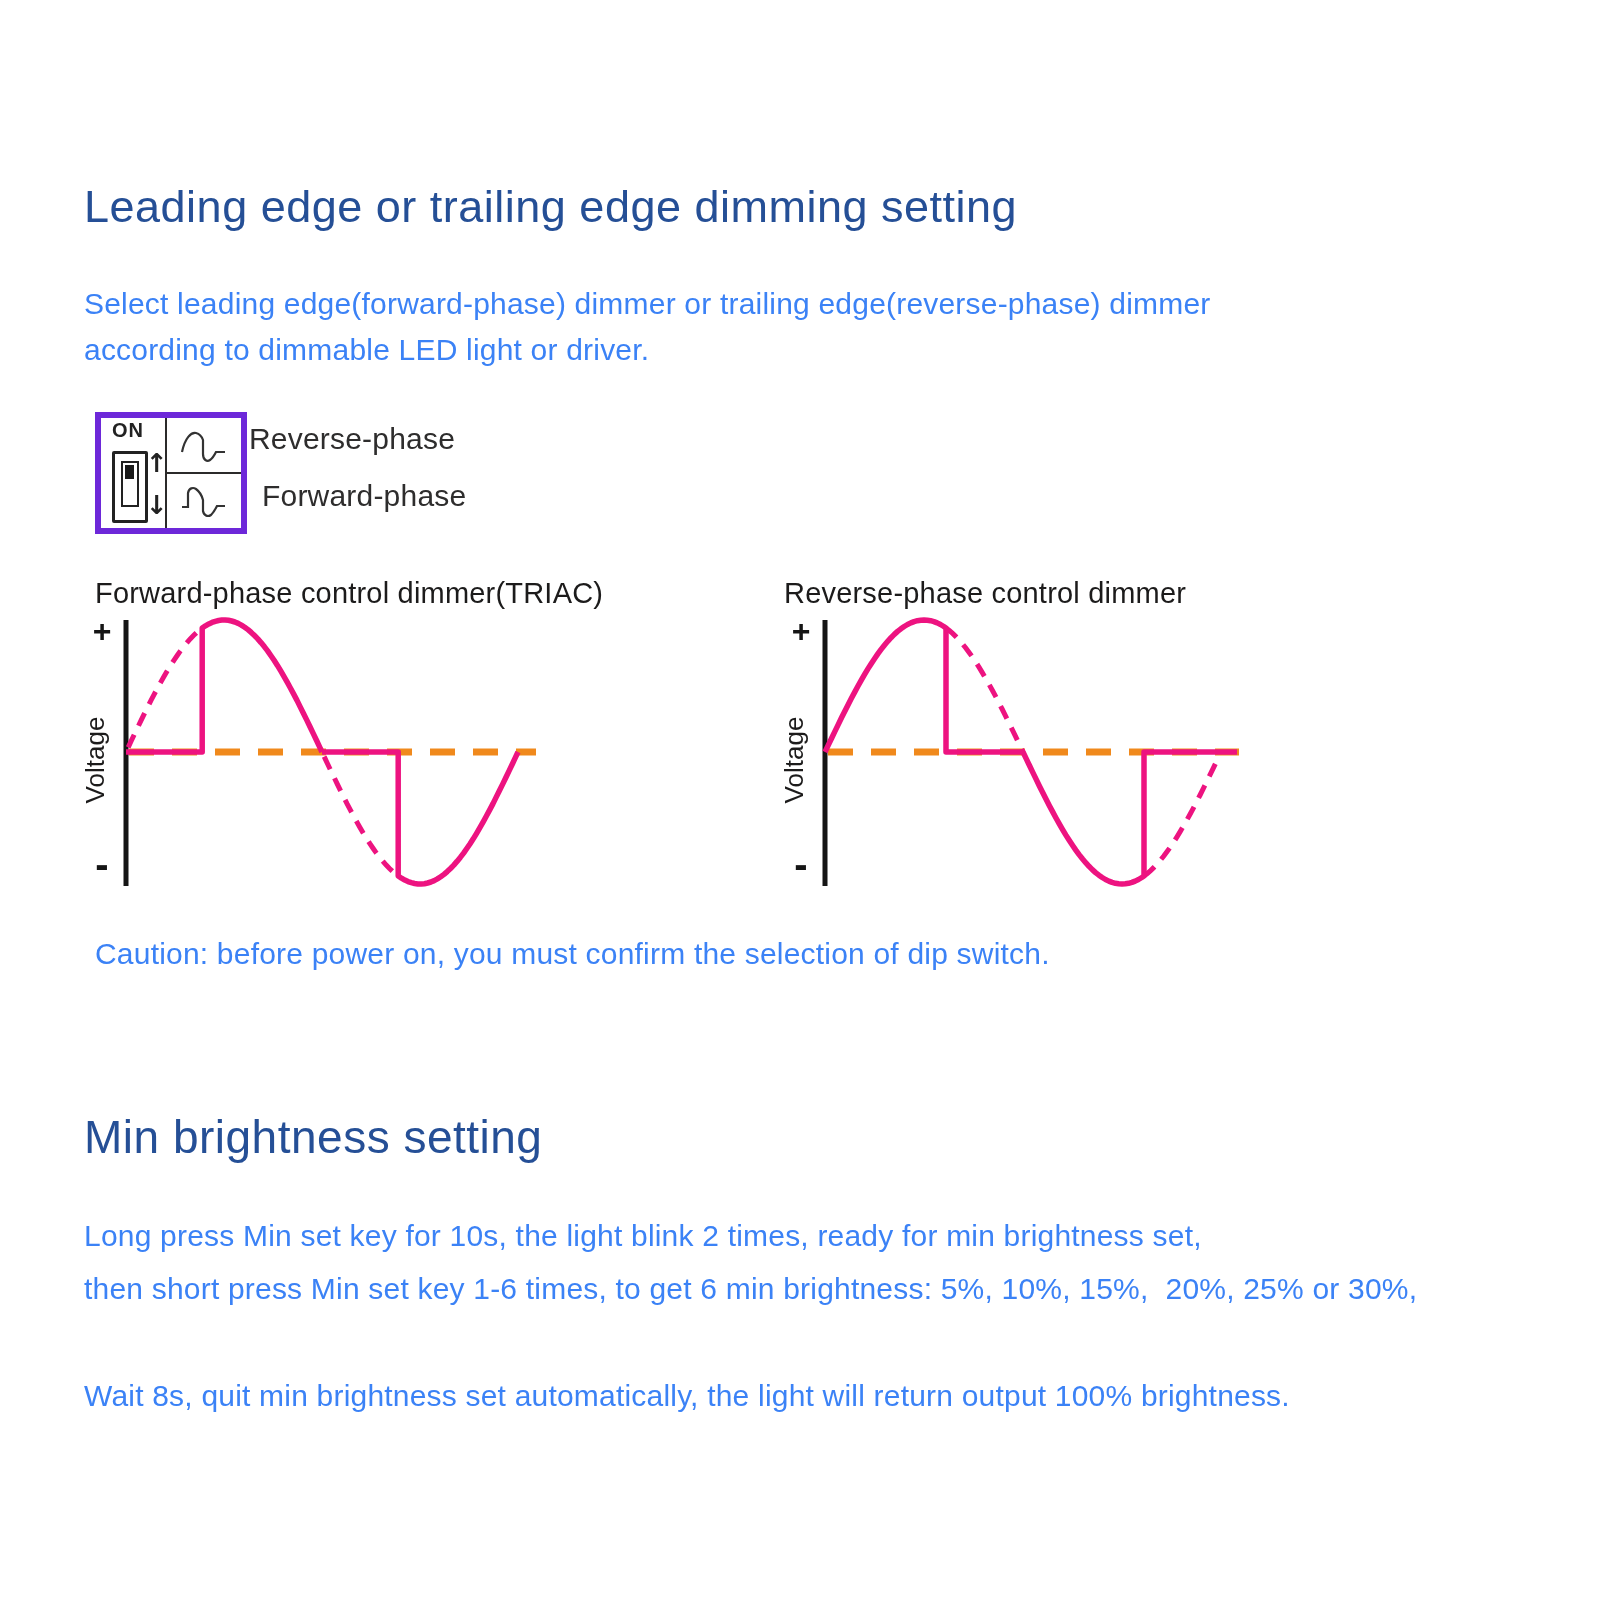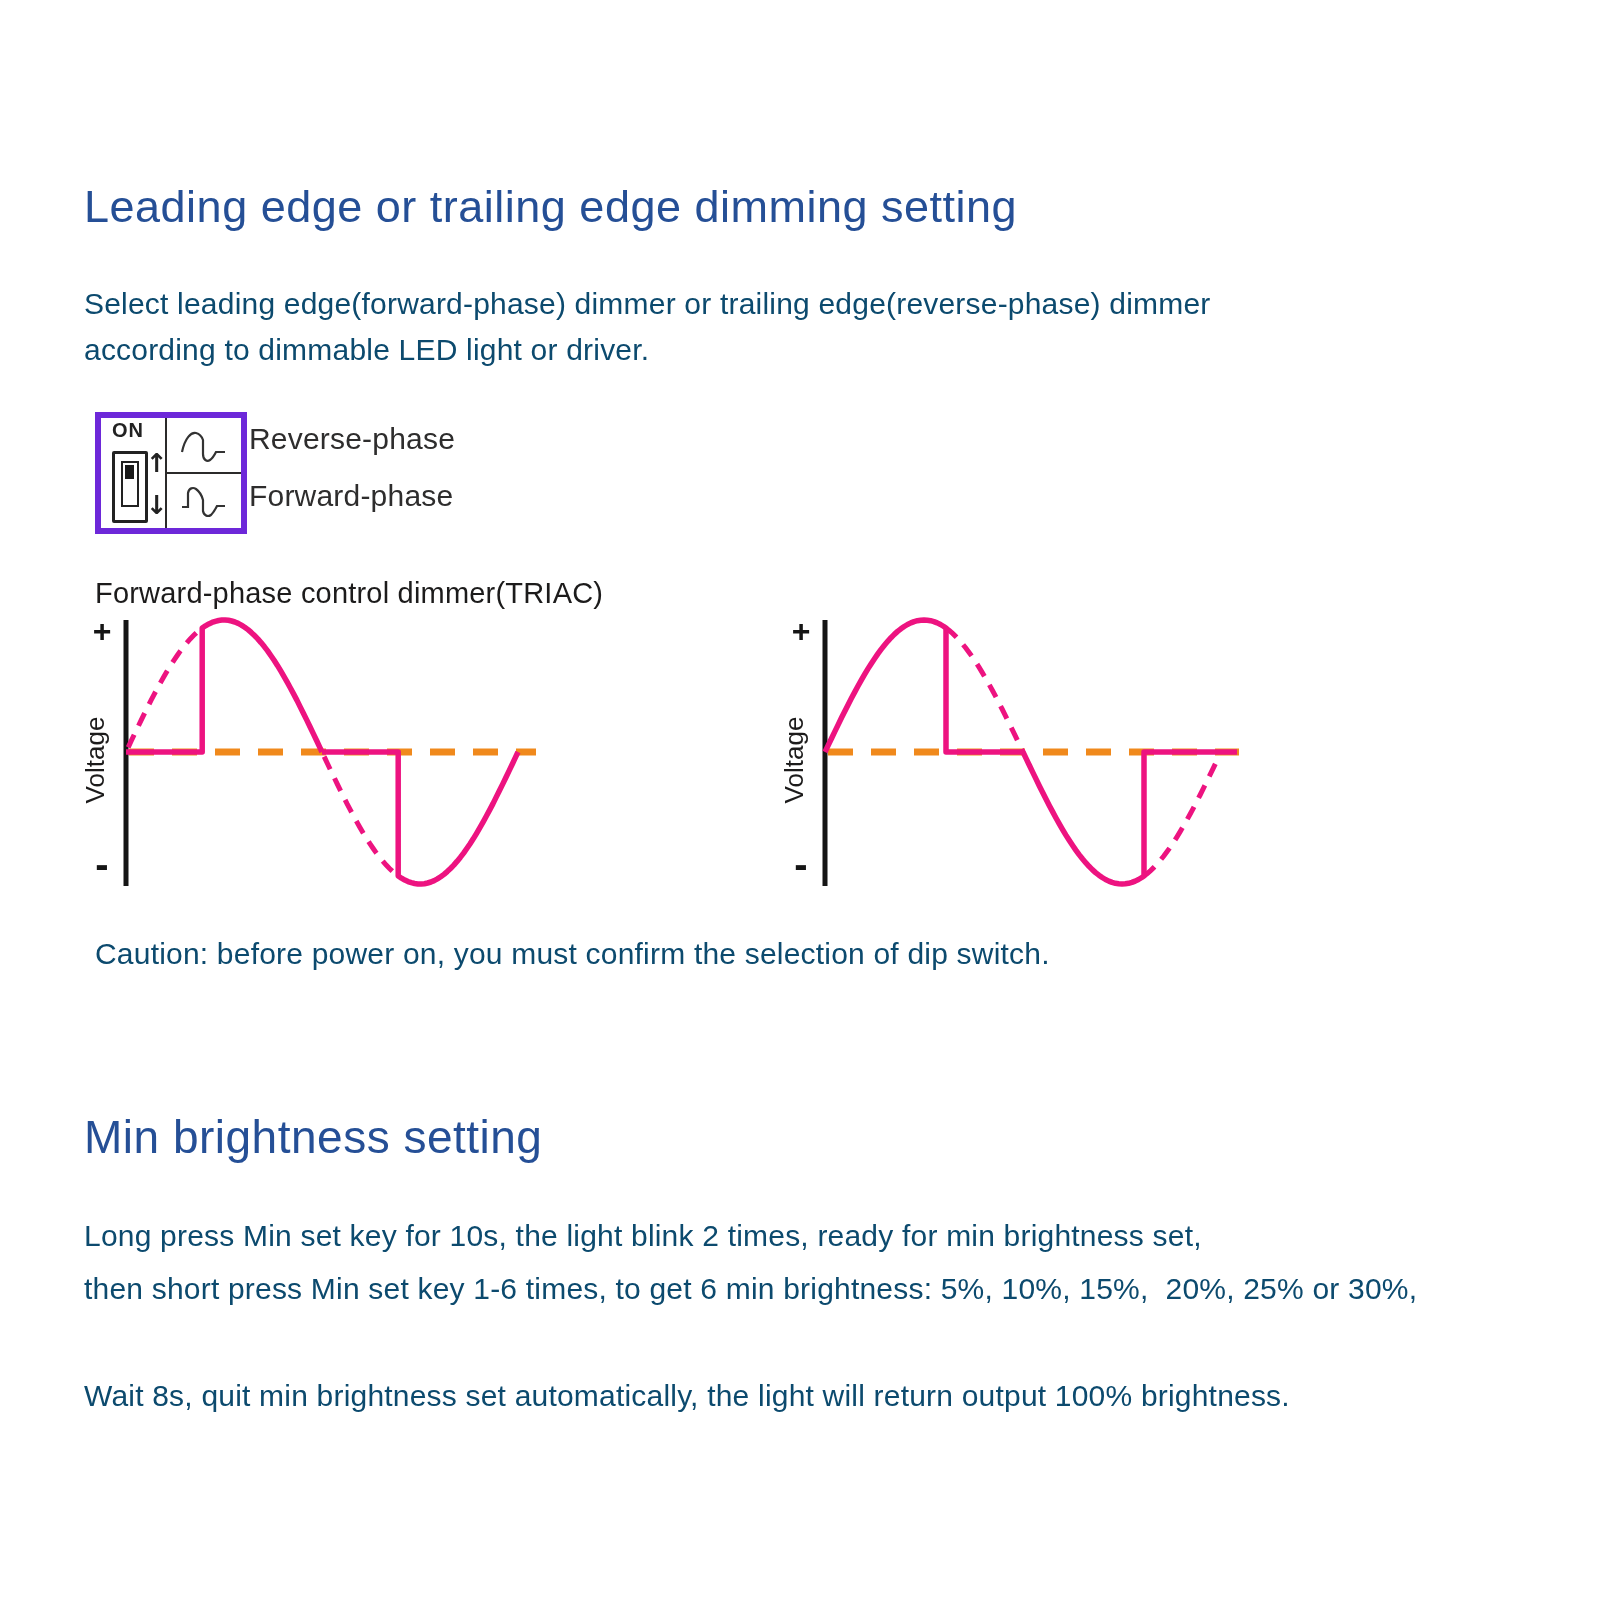--- a/index.html
+++ b/index.html
@@ -5,21 +5,21 @@
   html,body{margin:0;padding:0;background:#ffffff;}
   .page{
     position:relative;width:1600px;height:1600px;background:#ffffff;overflow:hidden;
     font-family:"Liberation Sans", sans-serif;
   }
   .abs{position:absolute;}
   .h1{
     font-size:45px;line-height:52px;color:#254f96;letter-spacing:0.5px;font-weight:400;
   }
   .body-text{
-    font-size:30px;line-height:46px;color:#0c4a6e;letter-spacing:0.2px;white-space:pre;
+    font-size:30px;line-height:46px;color:#3b82f6;letter-spacing:0.2px;white-space:pre;
   }
   .chart-title{
     font-size:29px;color:#1c1b1b;letter-spacing:0.2px;white-space:pre;margin-top:23px;
   }
   
   .ds-box{
     position:absolute;left:95px;top:412px;width:140px;height:110px;
     border:6px solid #6d28d9;background:#fff;
   }
   .ds-vdiv{position:absolute;left:64px;top:0;width:2px;height:110px;background:#2b2a2a;}
@@ -69,23 +69,24 @@
     <span class="ds-arrow" style="top:74px;">↓</span>
 
     <svg class="ds-cell-icon" style="top:7px;" width="58" height="40" viewBox="0 0 50 40">
       <path d="M3,27 C6,13 12,7 17,8 C21,9 23,12 24,15 L24,29 C24,35 28,37 31,35 C34,33 36,29 37,27 L46,27" fill="none" stroke="#333" stroke-width="2.2"></path>
     </svg>
     <svg class="ds-cell-icon" style="top:63px;" width="58" height="40" viewBox="0 0 50 40">
       <path d="M3,26 L9,26 L9,12 C10,7 14,6 17,8 C21,11 23,15 24,19 L24,30 C25,35 29,36 32,34 C35,31 37,27 38,25 L46,25" fill="none" stroke="#333" stroke-width="2.2"></path>
     </svg>
   </div>
   <span class="ds-label" style="top:422px;">Reverse-phase</span>
-  <span class="ds-label" style="top:479px;">Forward-phase</span>
+  <span class="ds-label" style="top:479px;margin-left:13px;">Forward-phase</span>
 
   <div class="abs chart-title" style="left:95px;top:554px;">Forward-phase control dimmer(TRIAC)</div>
+  <div class="abs chart-title" style="left:784px;top:554px;">Reverse-phase control dimmer</div>
 
   <svg id="chart0" class="chart-svg" style="left:80px;top:598px;" viewBox="0 0 480 300">
       <line x1="49" y1="154" x2="456" y2="154" stroke="#f0891c" stroke-width="7" stroke-dasharray="25 18"></line>
       <line x1="46" y1="22" x2="46" y2="288" stroke="#151515" stroke-width="5"></line>
       <text x="22" y="44" text-anchor="middle" font-size="32" font-weight="bold" fill="#151515">+</text>
       <text x="22" y="280" text-anchor="middle" font-size="40" font-weight="bold" fill="#151515">-</text>
       <text transform="translate(24,162) rotate(-90)" text-anchor="middle" font-size="26" fill="#1c1b1b">Voltage</text>
       <path d="M48.2,149.4L51.4,142.5L54.7,135.6L58.0,128.8L61.2,122.1L64.5,115.4L67.8,108.9L71.0,102.4L74.3,96.1L77.6,90.0L80.8,84.1L84.1,78.3L87.4,72.7L90.6,67.4L93.9,62.3L97.2,57.5L100.4,52.9L103.7,48.6L107.0,44.6L110.2,40.9L113.5,37.5L116.8,34.4L120.0,31.6L122.2,30.0" fill="none" stroke="#ed1380" stroke-width="5" stroke-dasharray="14 10"></path>
       <path d="M244.2,158.6L247.4,165.5L250.7,172.4L254.0,179.2L257.2,185.9L260.5,192.6L263.8,199.1L267.0,205.6L270.3,211.9L273.6,218.0L276.8,223.9L280.1,229.7L283.4,235.3L286.6,240.6L289.9,245.7L293.2,250.5L296.4,255.1L299.7,259.4L303.0,263.4L306.2,267.1L309.5,270.5L312.8,273.6L316.0,276.4L318.2,278.0" fill="none" stroke="#ed1380" stroke-width="5" stroke-dasharray="14 10"></path>
       <path d="M46,154L122.2,154L122.2,30.0L122.2,30.0L125.5,27.8L128.8,25.9L132.0,24.4L135.3,23.3L138.6,22.5L141.8,22.1L145.1,22.0L148.4,22.3L151.6,23.0L154.9,24.0L158.2,25.4L161.4,27.1L164.7,29.2L168.0,31.6L171.2,34.4L174.5,37.5L177.8,40.9L181.0,44.6L184.3,48.6L187.6,52.9L190.8,57.5L194.1,62.3L197.4,67.4L200.6,72.7L203.9,78.3L207.2,84.1L210.4,90.0L213.7,96.1L217.0,102.4L220.2,108.9L223.5,115.4L226.8,122.1L230.0,128.8L233.3,135.6L236.6,142.5L239.8,149.4L242.0,154.0M242.0,154L318.2,154L318.2,278.0L318.2,278.0L321.5,280.2L324.8,282.1L328.0,283.6L331.3,284.7L334.6,285.5L337.8,285.9L341.1,286.0L344.4,285.7L347.6,285.0L350.9,284.0L354.2,282.6L357.4,280.9L360.7,278.8L364.0,276.4L367.2,273.6L370.5,270.5L373.8,267.1L377.0,263.4L380.3,259.4L383.6,255.1L386.8,250.5L390.1,245.7L393.4,240.6L396.6,235.3L399.9,229.7L403.2,223.9L406.4,218.0L409.7,211.9L413.0,205.6L416.2,199.1L419.5,192.6L422.8,185.9L426.0,179.2L429.3,172.4L432.6,165.5L435.8,158.6L438.0,154.0" fill="none" stroke="#ed1380" stroke-width="5.5" stroke-linejoin="round"></path>

